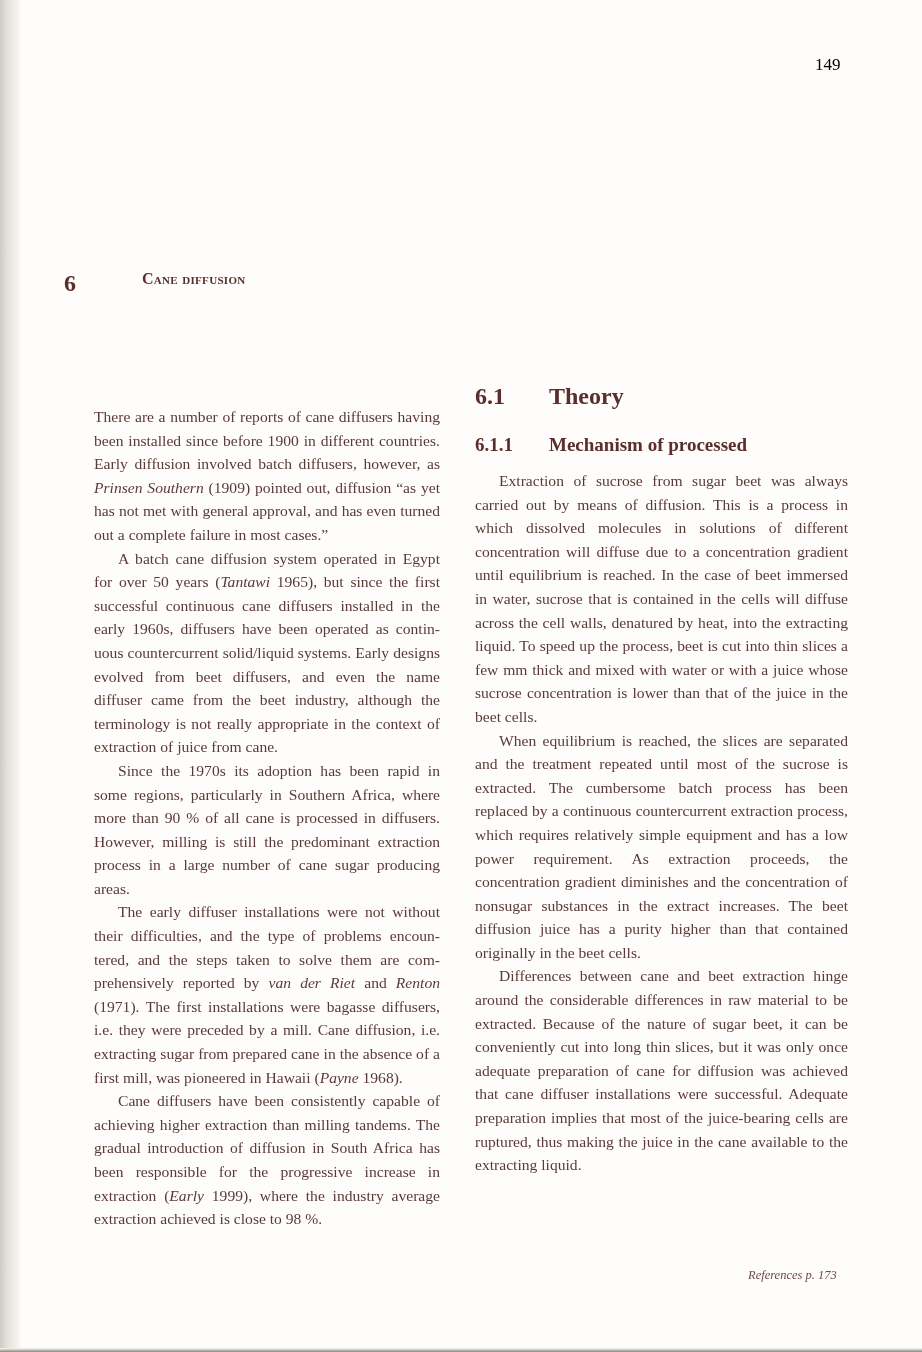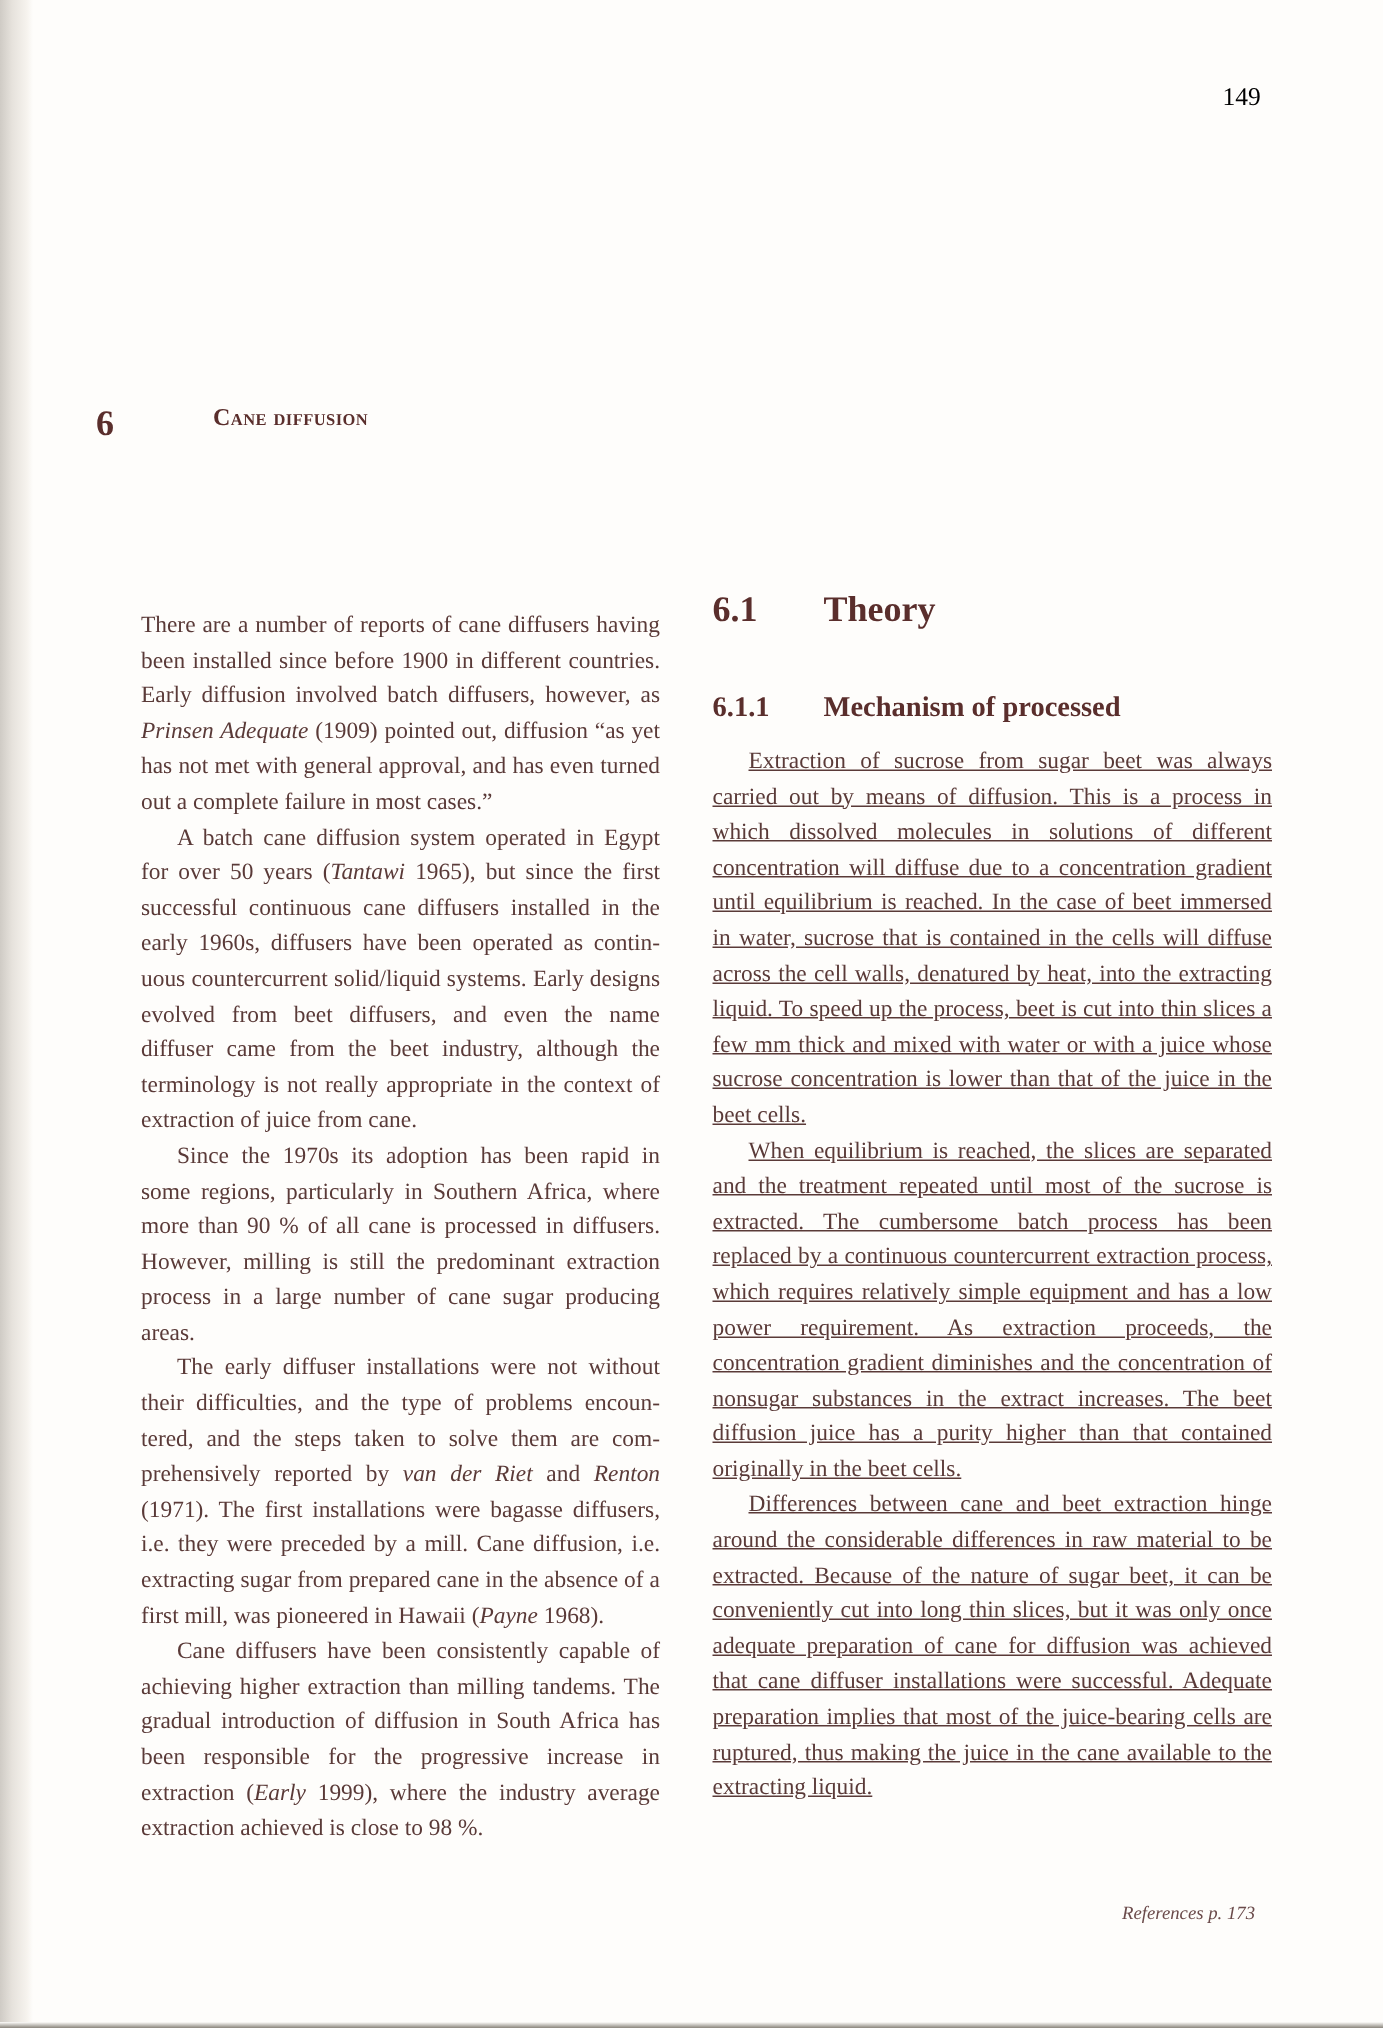--- a/index.html
+++ b/index.html
@@ -26,35 +26,34 @@
   .chapter-number { position: absolute; left: 0; top: 0; font-size: 24px; }
   .chapter-title {
     position: absolute; left: 78px; top: 0; font-size: 16px; white-space: nowrap;
     font-variant: small-caps; letter-spacing: 0.3px;
   }
   .column {
     position: absolute; width: 348px; font-size: 15.6px; line-height: 23.6px;
     text-align: justify; hyphens: manual;
   }
   .col-left { left: 94px; top: 405px; width: 346px; }
-  .col-right { left: 475px; top: 396px; width: 373px; text-decoration: underline; }
+  .col-right { left: 475px; top: 385px; width: 373px; }
   .column p { margin: 0; text-indent: 0; }
   .column p.indent { text-indent: 24px; }
   .col-left p:first-child { text-indent: 0; }
   .col-left { text-indent: 0; }
   .section-heading {
     font-weight: bold; color: #5a2e2c; position: relative; height: 42px; font-size: 24px;
     text-align: left;
   }
   .section-heading .num { position: absolute; left: 0; top: 0; }
   .section-heading .ttl { position: absolute; left: 74px; top: 0; white-space: nowrap; }
   .subsection-heading {
     font-weight: bold; color: #5a2e2c; position: relative; height: 42px; font-size: 19px;
     text-align: center;
-    margin-top: 16px;
   }
   .subsection-heading .num { position: absolute; left: 0; top: 6px; }
   .subsection-heading .ttl { position: absolute; left: 74px; top: 6px; white-space: nowrap; }
   .footer-ref {
     position: absolute; left: 748px; top: 1268px; font-size: 12.5px; font-style: italic; color: #6a4a4a;
   }
   em { font-style: italic; }
 </style>
 </head>
 <body>
@@ -63,21 +62,21 @@
 <div class="edge-bottom"></div>
 
 <div class="page-number">149</div>
 
 <div class="chapter-heading">
   <span class="chapter-number">6</span>
   <span class="chapter-title">Cane diffusion</span>
 </div>
 
 <div class="column col-left">
-  <p class="indent">There are a number of reports of cane diffusers having been installed since before 1900 in different countries. Early diffusion involved batch diffusers, however, as <em>Prinsen Adequate</em> (1909) pointed out, diffusion “as yet has not met with general approval, and has even turned out a complete failure in most cases.”</p>
+  <p class="indent">There are a number of reports of cane diffusers having been installed since before 1900 in different countries. Early diffusion involved batch diffusers, however, as <em>Prinsen Southern</em> (1909) pointed out, diffusion “as yet has not met with general approval, and has even turned out a complete failure in most cases.”</p>
   <p class="indent">A batch cane diffusion system operated in Egypt for over 50 years (<em>Tantawi</em> 1965), but since the first successful continuous cane diffusers installed in the early 1960s, diffusers have been operated as contin­uous countercurrent solid/liquid systems. Early de­signs evolved from beet diffusers, and even the name diffuser came from the beet industry, although the terminology is not really appropriate in the context of extraction of juice from cane.</p>
   <p class="indent">Since the 1970s its adoption has been rapid in some regions, particularly in Southern Africa, where more than 90 % of all cane is processed in diffusers. However, milling is still the predominant extraction process in a large number of cane sugar producing areas.</p>
   <p class="indent">The early diffuser installations were not without their difficulties, and the type of problems encoun­tered, and the steps taken to solve them are com­prehensively reported by <em>van der Riet</em> and <em>Renton</em> (1971). The first installations were bagasse diffus­ers, i.e. they were preceded by a mill. Cane diffu­sion, i.e. extracting sugar from prepared cane in the absence of a first mill, was pioneered in Hawaii (<em>Payne</em> 1968).</p>
   <p class="indent">Cane diffusers have been consistently capable of achieving higher extraction than milling tandems. The gradual introduction of diffusion in South Afri­ca has been responsible for the progressive increase in extraction (<em>Early</em> 1999), where the industry aver­age extraction achieved is close to 98 %.</p>
 </div>
 
 <div class="column col-right">
   <div class="section-heading">
     <span class="num">6.1</span>
     <span class="ttl">Theory</span>

